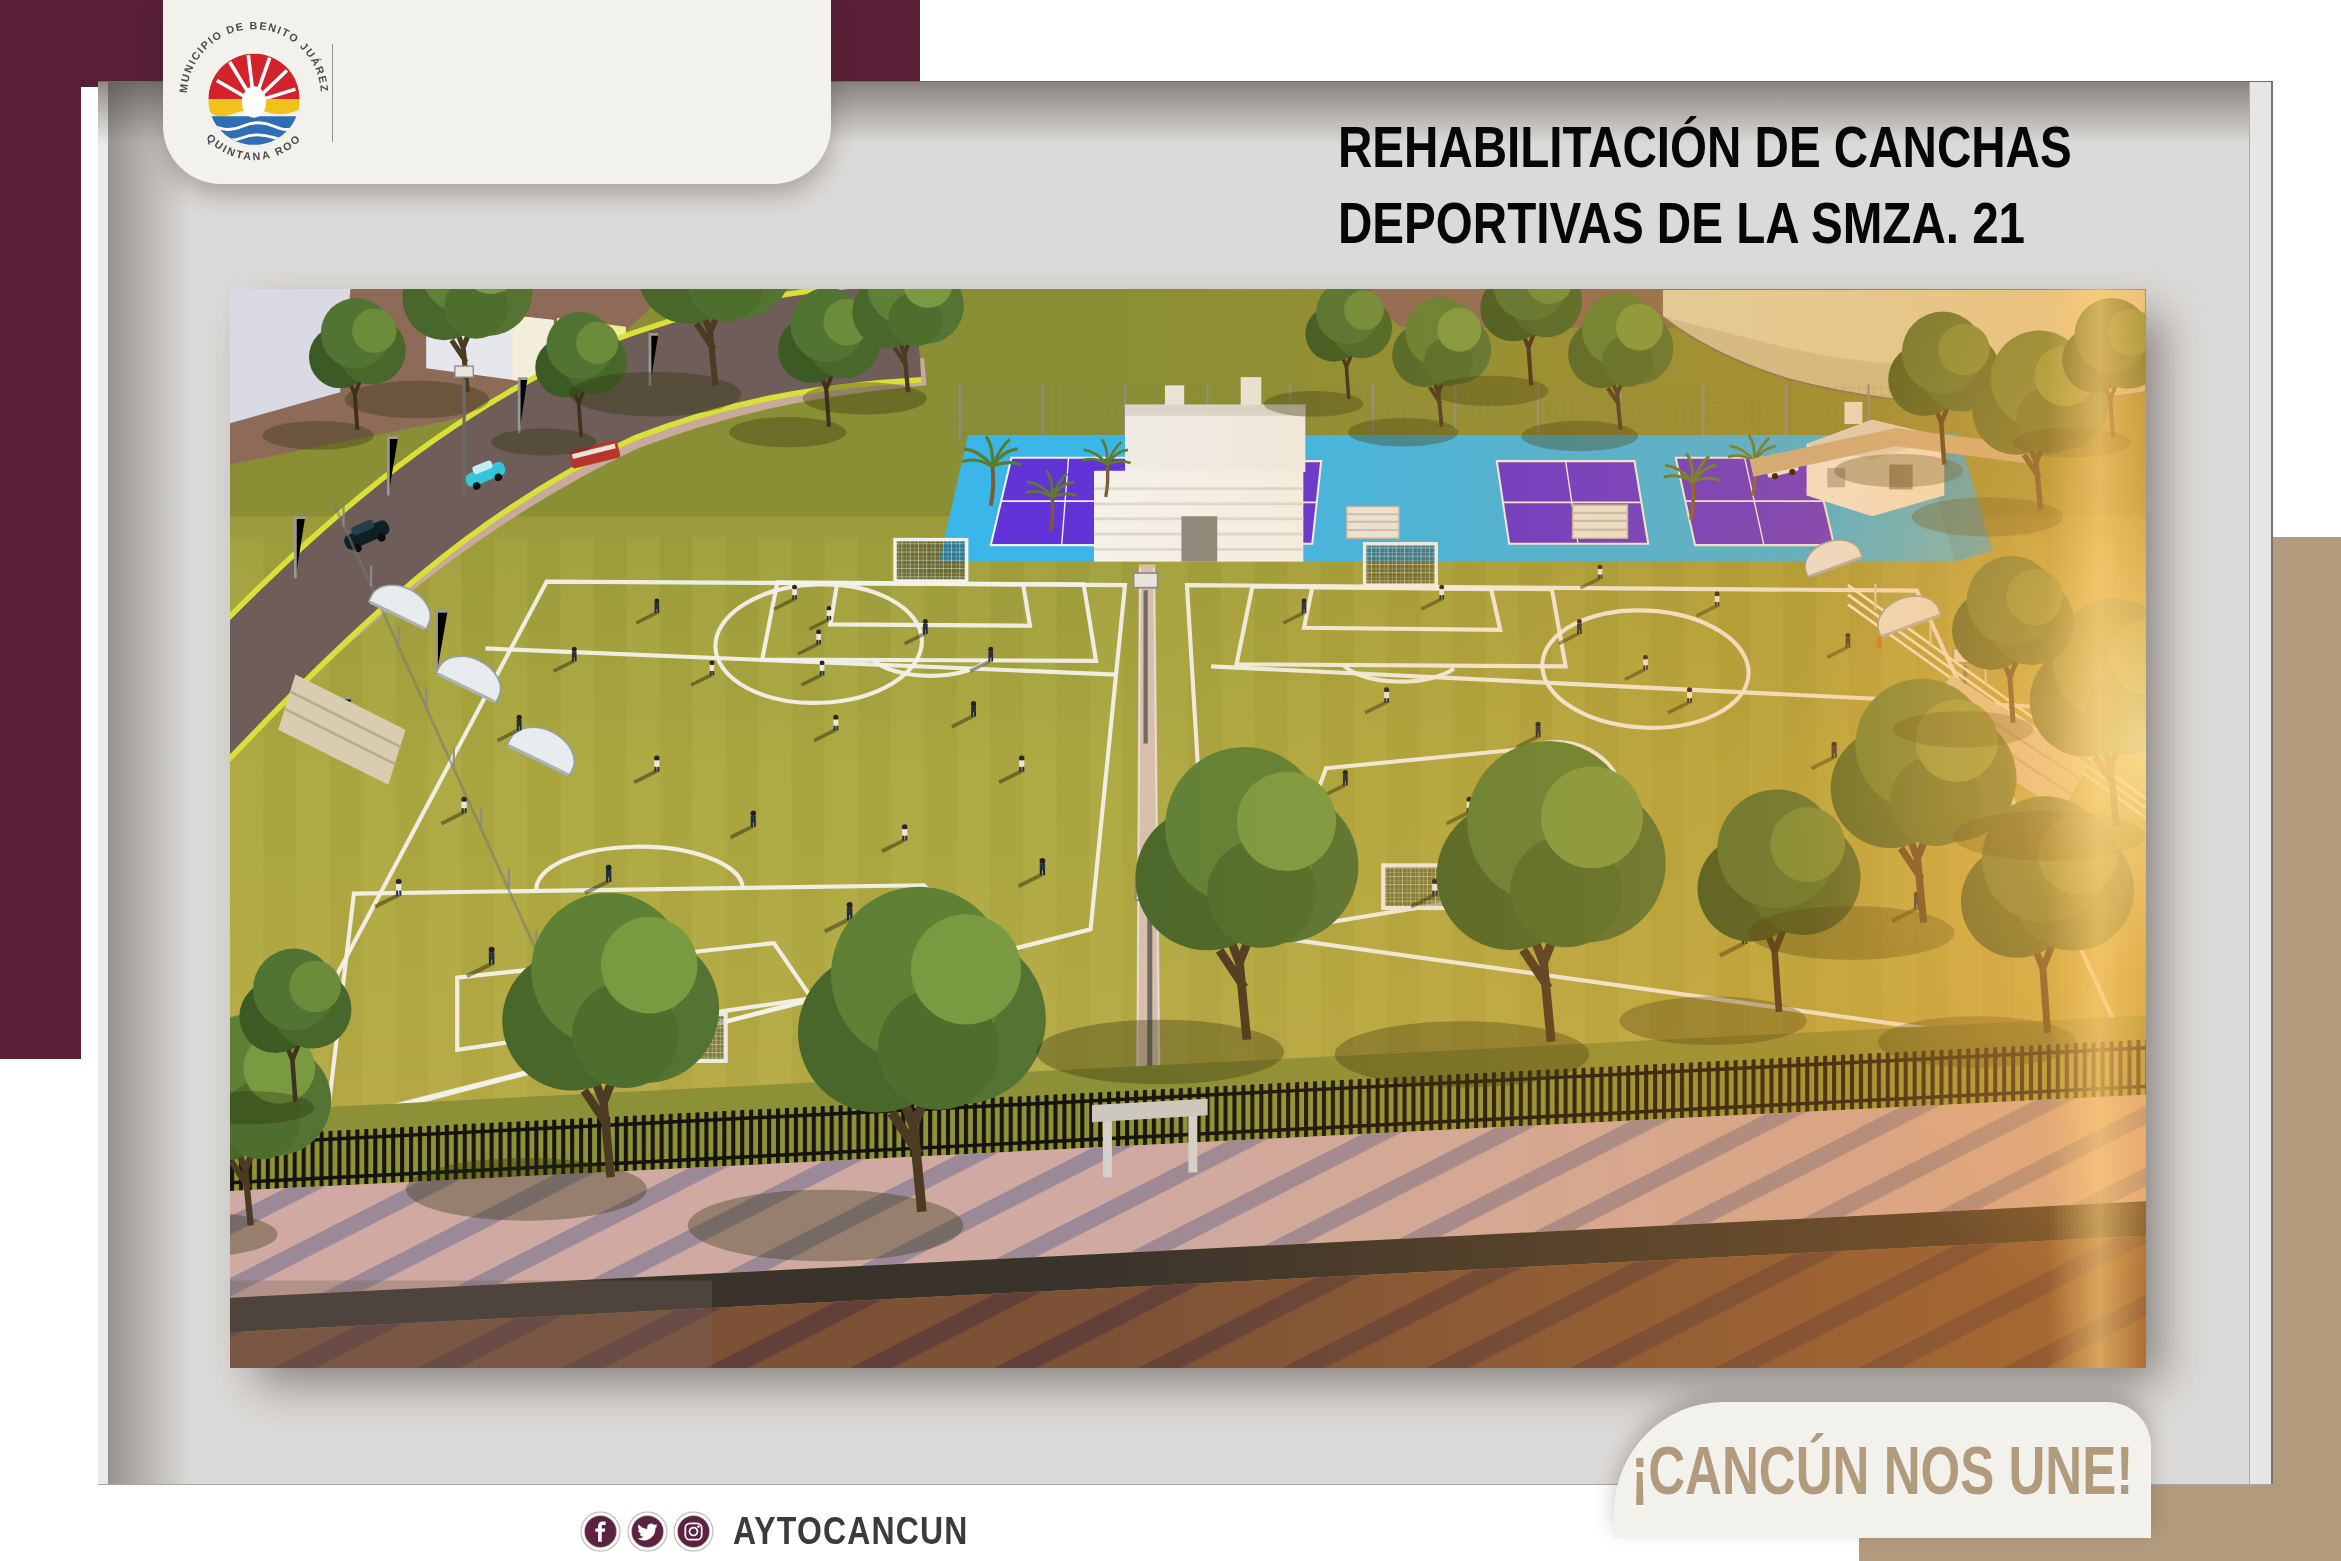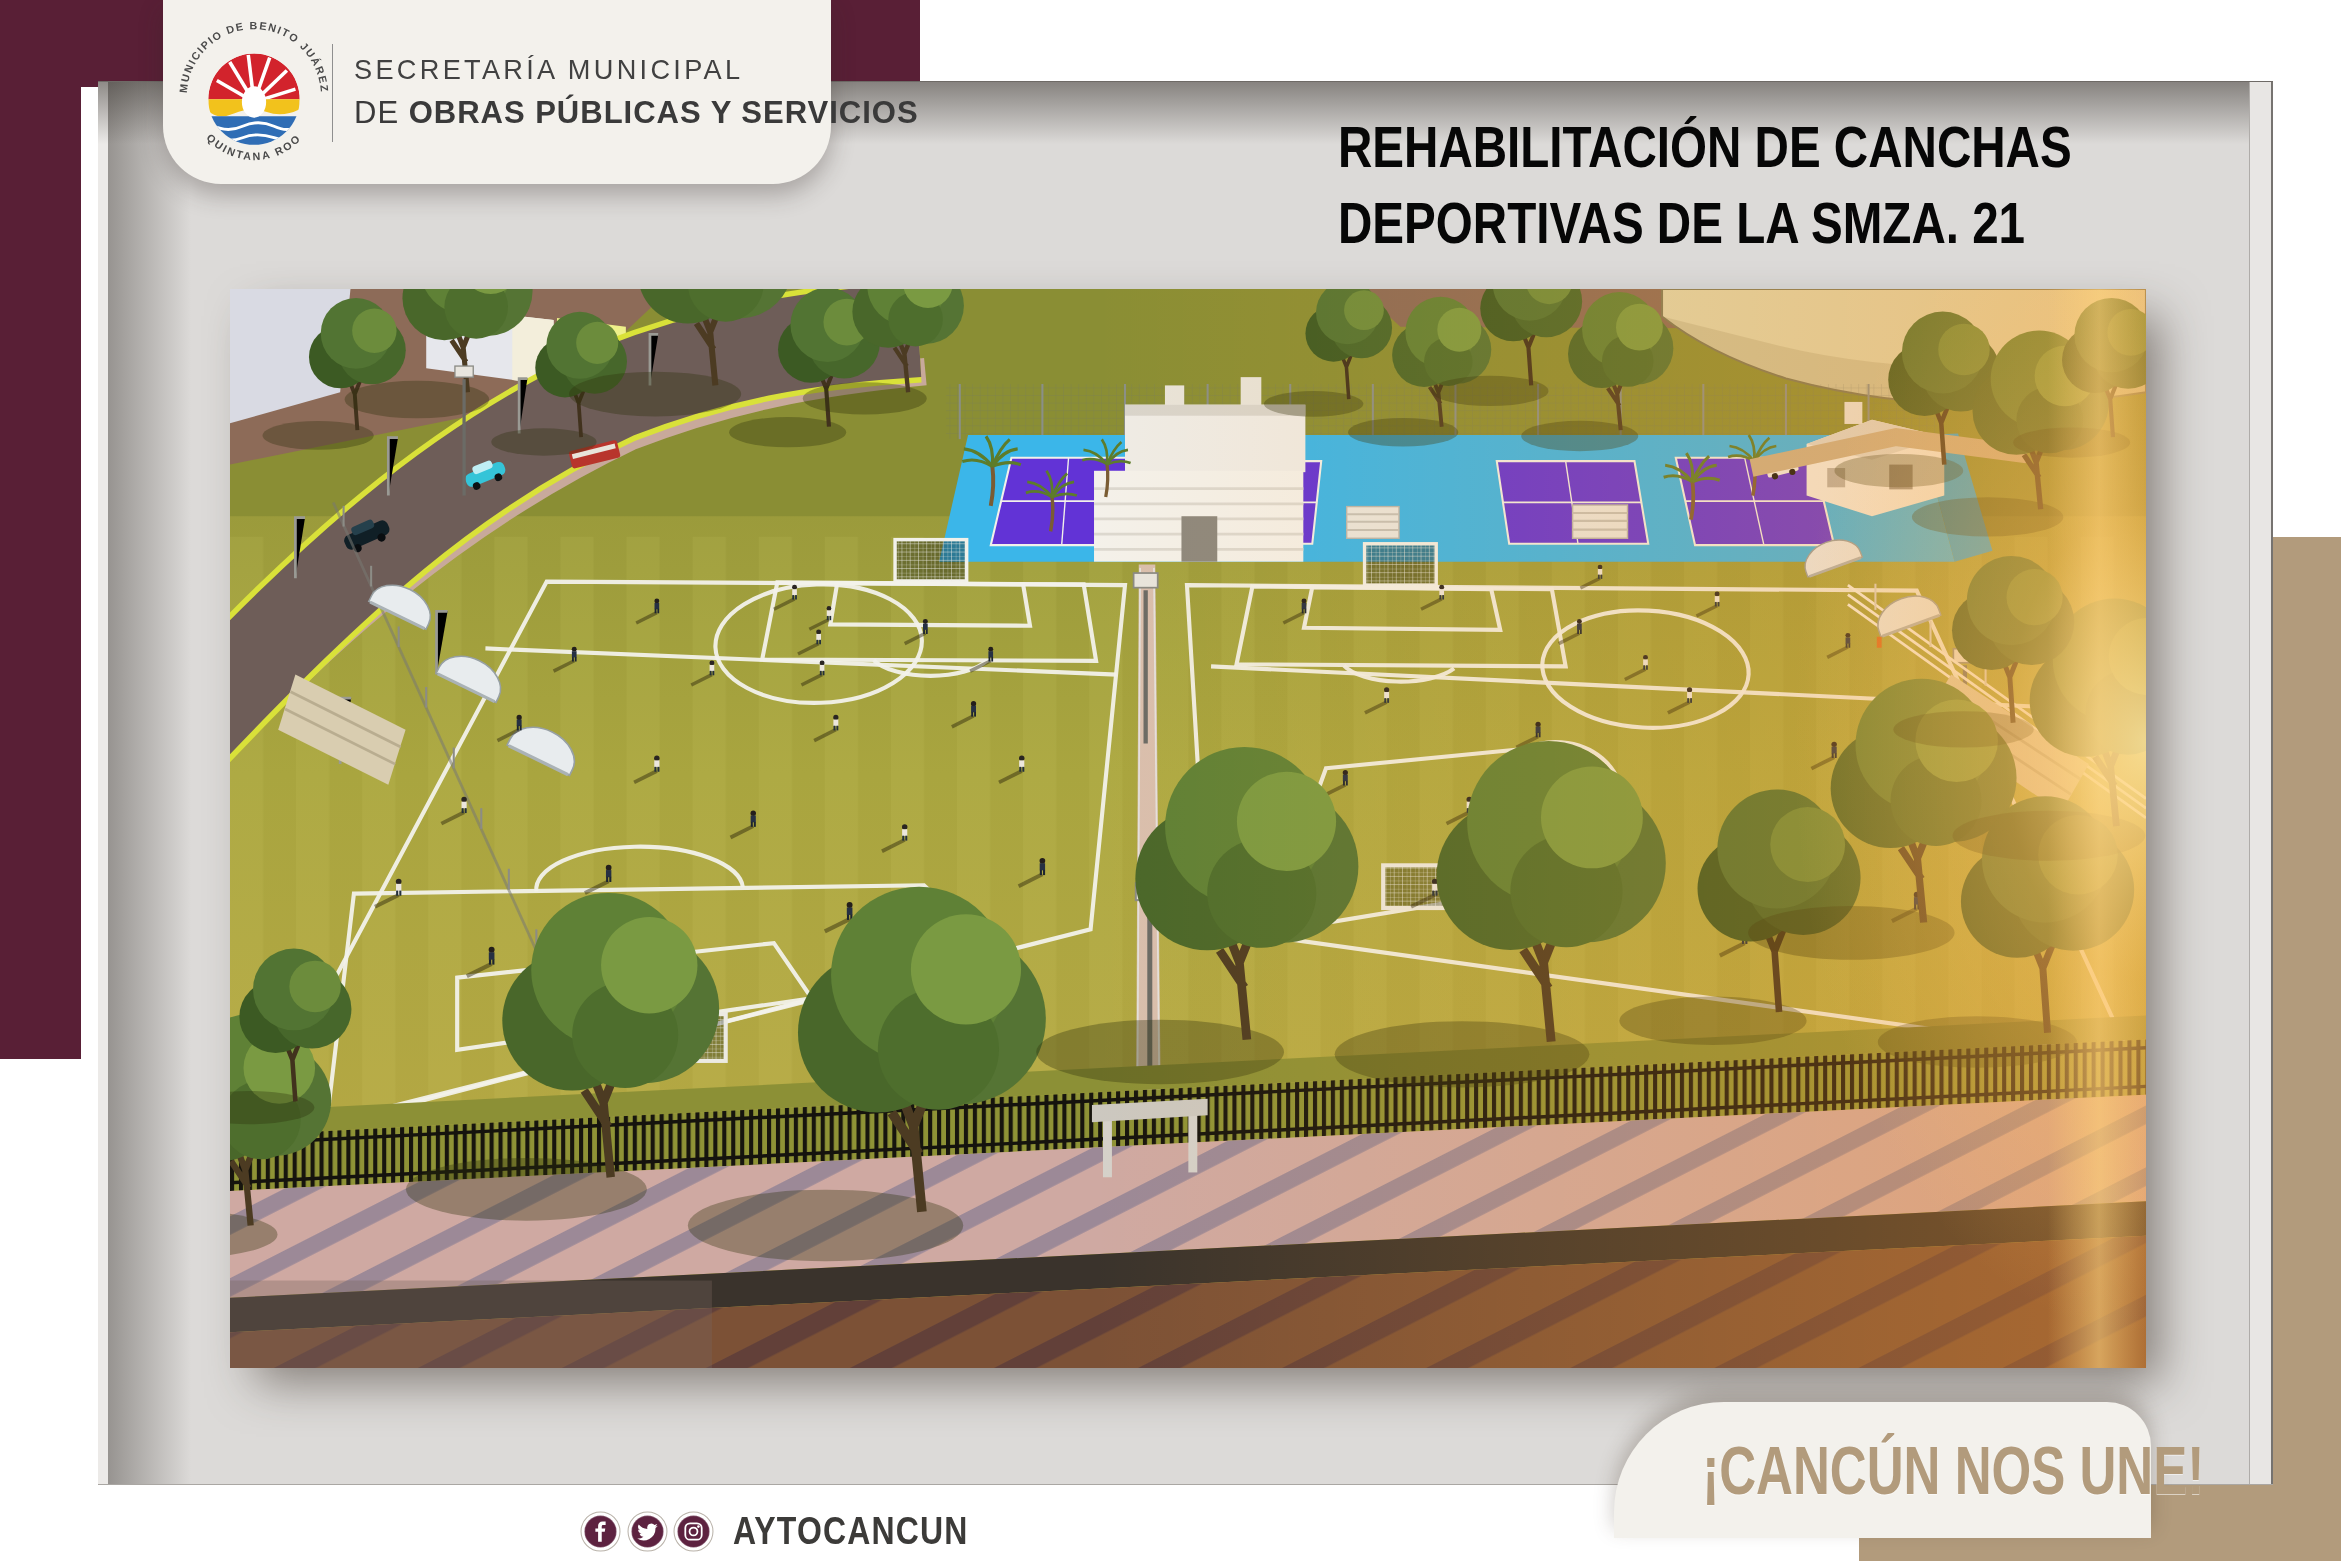--- a/index.html
+++ b/index.html
@@ -43,21 +43,21 @@
 
   
   .footer{position:absolute;left:580px;top:1509px;height:44px;display:flex;align-items:center;}
   .soc{width:41px;height:41px;margin-right:5.5px;}
   .handle{margin-left:13.8px;font-size:39px;font-weight:700;letter-spacing:1.4px;color:#3c3b39;
           transform:scaleX(.82);transform-origin:left;white-space:nowrap;}
 
   
   .slogan-card{position:absolute;left:1614px;top:1402px;width:537px;height:136px;background:#f3f1ec;
         border-radius:110px 44px 0 0;box-shadow:0 -9.6px 20.7px rgba(70,55,40,0.28);
-        display:flex;align-items:center;}
+        display:flex;align-items:center;justify-content:center;}
   .slogan-text{font-size:69px;font-weight:700;color:#b29b7c;transform:scaleX(.74);
         white-space:nowrap;text-shadow:0 0.7px 0 rgba(255,255,255,0.55);}
 </style>
 </head>
 <body>
 
 <div id="canvas">
 
   <div class="maroon-top"></div>
   <div class="maroon-left"></div>
@@ -513,24 +513,20 @@
             <line x1="112" y1="126" x2="170" y2="108"></line>
         </g>
         <path d="M48,122 h128 v14 q-24,12 -46,4 t-46,2 t-36,-4 z" fill="#f2c21c"></path>
         <path d="M48,146 h128 v42 h-128 z" fill="#2f6db5"></path>
         <path d="M52,158 q22,12 44,2 t44,0 t32,-2" fill="none" stroke="#ffffff" stroke-width="4"></path>
         <path d="M56,174 q20,10 40,2 t44,0 t30,-2" fill="none" stroke="#ffffff" stroke-width="4"></path>
         <ellipse cx="112" cy="126" rx="17" ry="22" fill="#ffffff"></ellipse>
       </g>
     </svg>
     <div class="header-divider"></div>
-    <div class="header-text">
-      <div class="header-line1">SECRETARÍA MUNICIPAL</div>
-      <div class="header-line2"><span>DE </span><span class="bold">OBRAS PÚBLICAS Y SERVICIOS</span></div>
-    </div>
   </div>
 
   <div class="title">
     <div>REHABILITACIÓN DE CANCHAS</div>
     <div>DEPORTIVAS DE LA SMZA. 21</div>
   </div>
 
   <div class="footer">
     <svg class="soc" viewBox="0 0 60 60">
       <circle cx="30" cy="30" r="28.5" fill="#ffffff" stroke="#b9b2a9" stroke-width="1.5"></circle>

